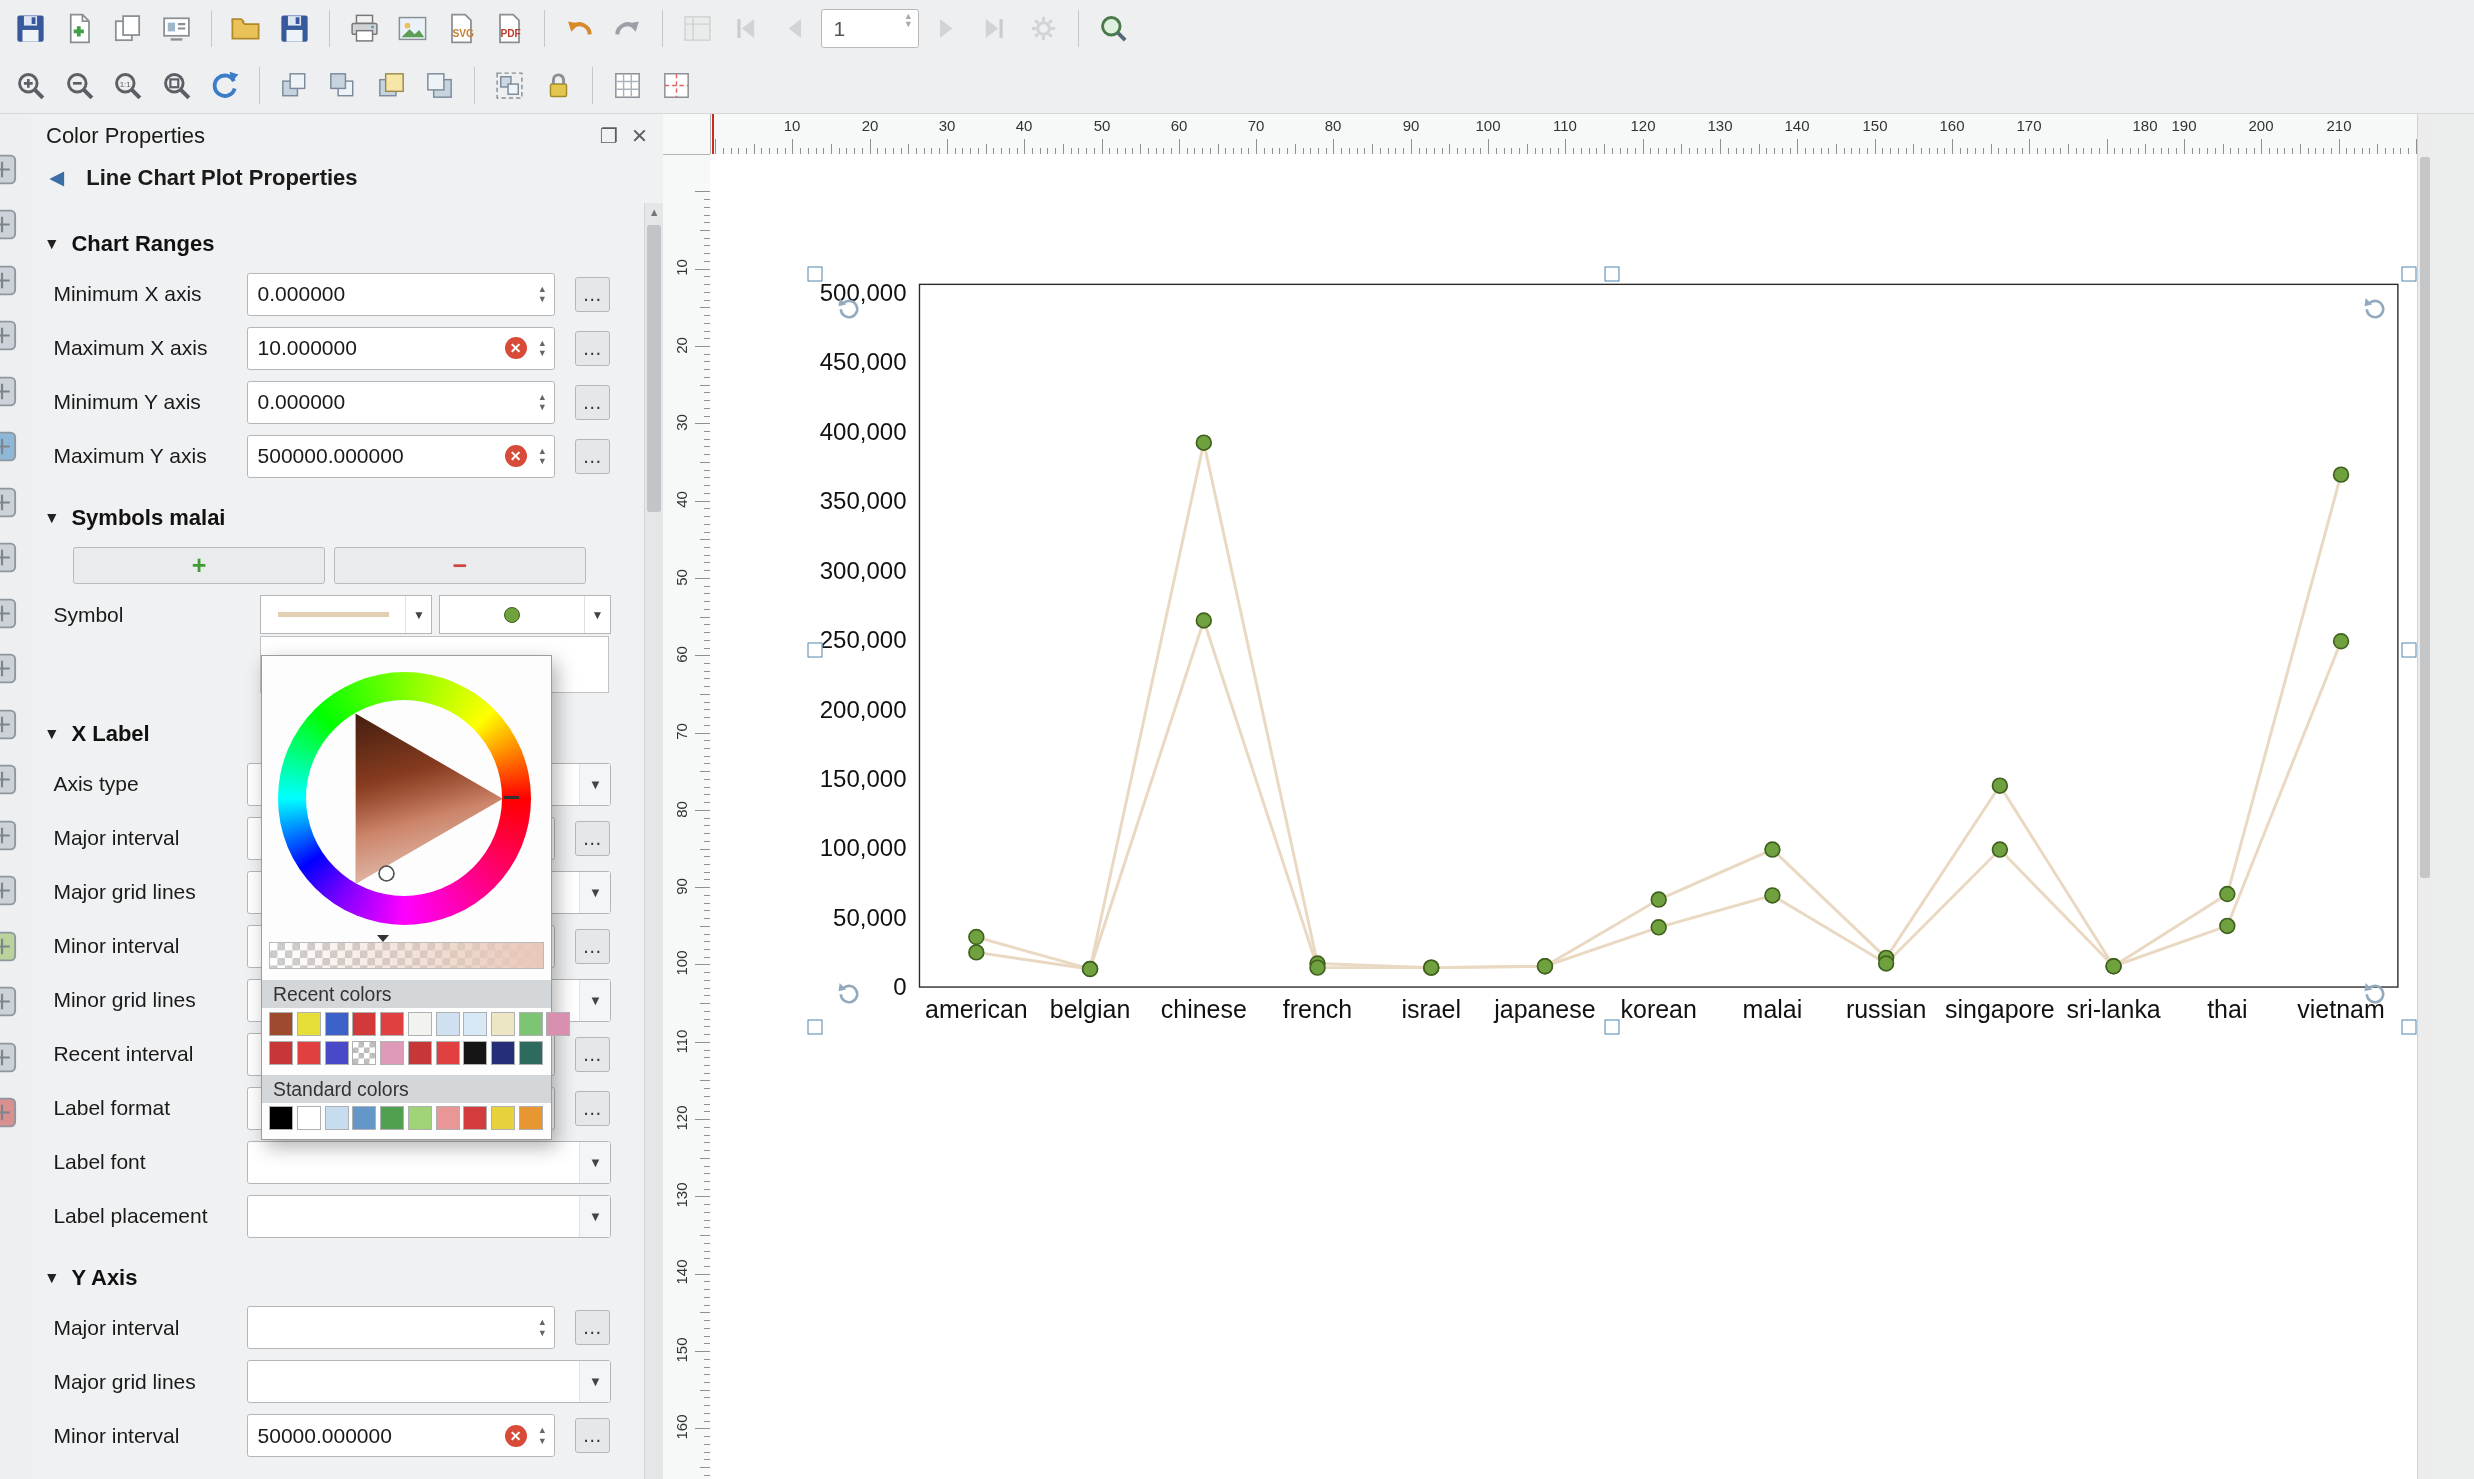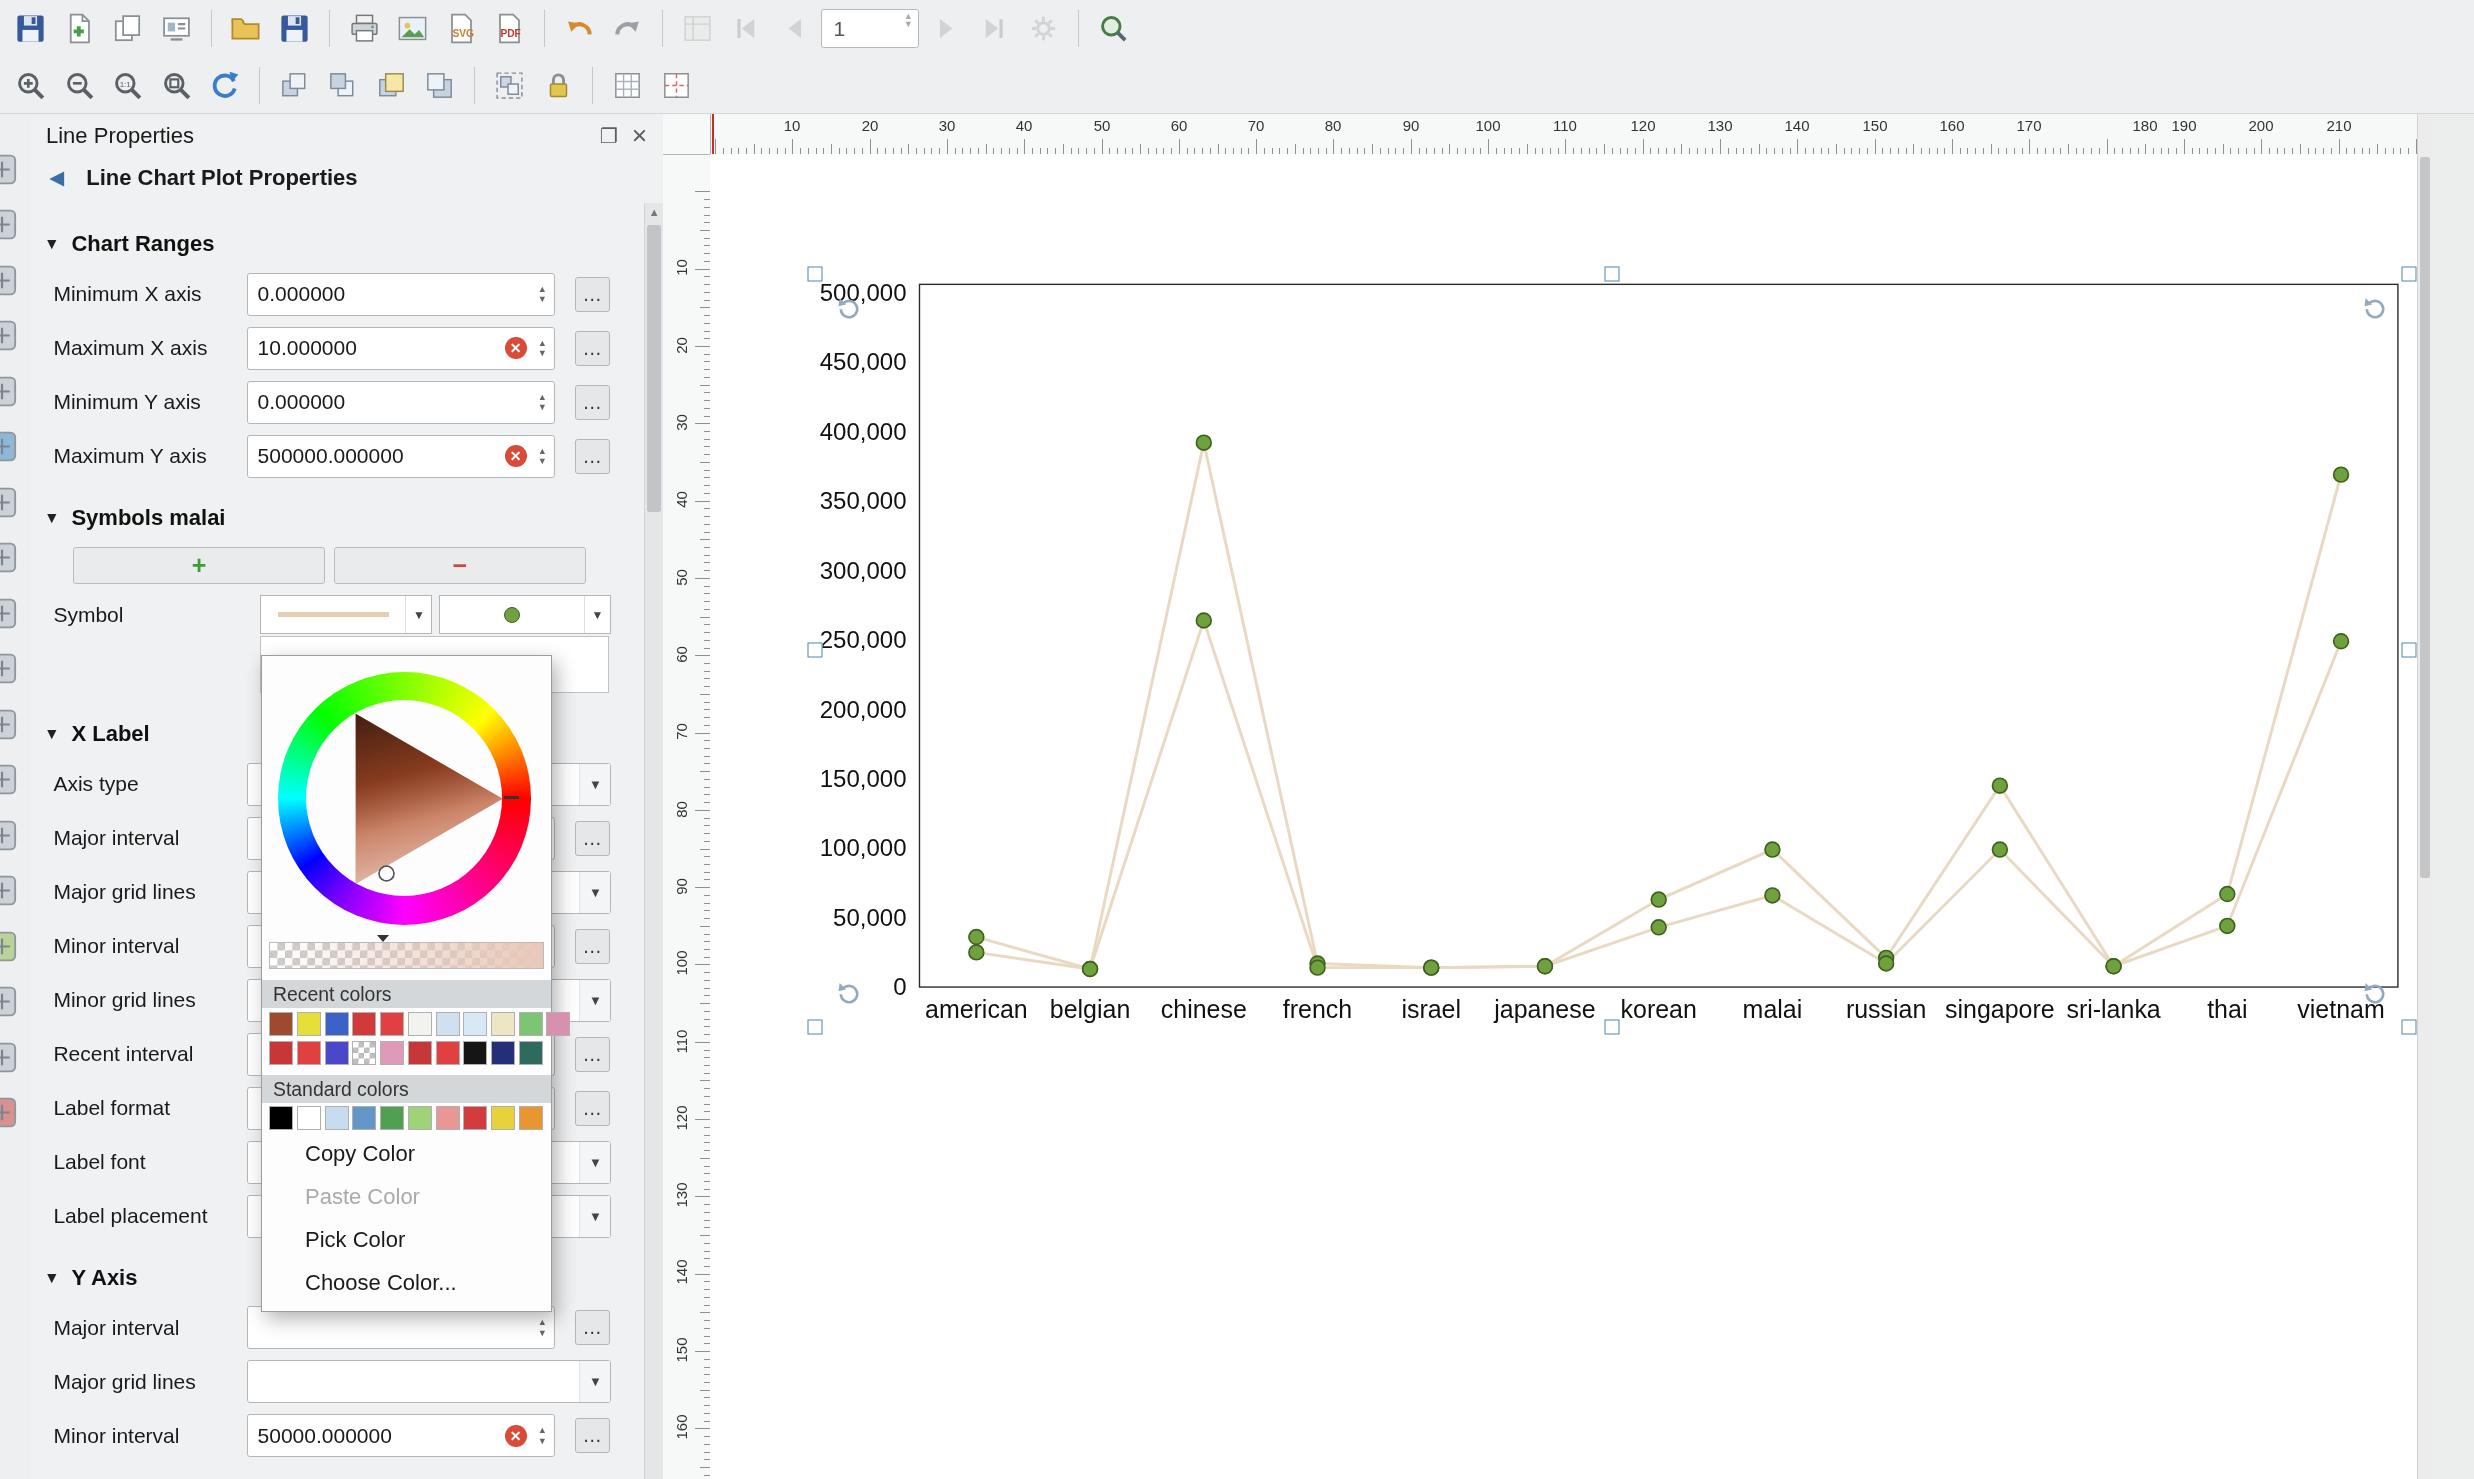--- a/index.html
+++ b/index.html
@@ -442,21 +442,21 @@
           <path d="M8 12h10M13 7v10" stroke="#7c858d" stroke-width="1.4" fill="none"></path>
         </svg></div>
       <div class="lt-item" style="top: 980px;"><svg viewBox="0 0 24 24">
           <rect x="1.5" y="3" width="20" height="18" rx="3" fill="#d89090" stroke="#8f979e" stroke-width="1.2"></rect>
           <path d="M8 12h10M13 7v10" stroke="#7c858d" stroke-width="1.4" fill="none"></path>
         </svg></div>
     </div>
 
   <div id="panel">
     <div class="panel-titlebar">
-      <span>Line Properties</span>
+      <span>Color Properties</span>
       <span class="panel-title-icons">
         <span>❐</span>
         <span>✕</span>
       </span>
     </div>
     <div class="panel-backrow">
       <span class="back-btn">◀</span>
       <span class="panel-subtitle">Line Chart Plot Properties</span>
     </div>
 
@@ -1208,20 +1208,14 @@
         <div class="swatch" style="background: rgb(200, 220, 240);"></div>
         <div class="swatch" style="background: rgb(100, 150, 200);"></div>
         <div class="swatch" style="background: rgb(80, 160, 80);"></div>
         <div class="swatch" style="background: rgb(160, 210, 120);"></div>
         <div class="swatch" style="background: rgb(232, 150, 150);"></div>
         <div class="swatch" style="background: rgb(210, 60, 60);"></div>
         <div class="swatch" style="background: rgb(232, 210, 60);"></div>
         <div class="swatch" style="background: rgb(232, 150, 50);"></div>
       </div>
     </div>
-  <div id="menu-bottom">
-      <div class="menu-item">Copy Color</div>
-      <div class="menu-item disabled">Paste Color</div>
-      <div class="menu-item">Pick Color</div>
-      <div class="menu-item">Choose Color...</div>
-    </div>
 </div>
 
 
 </body></html>

